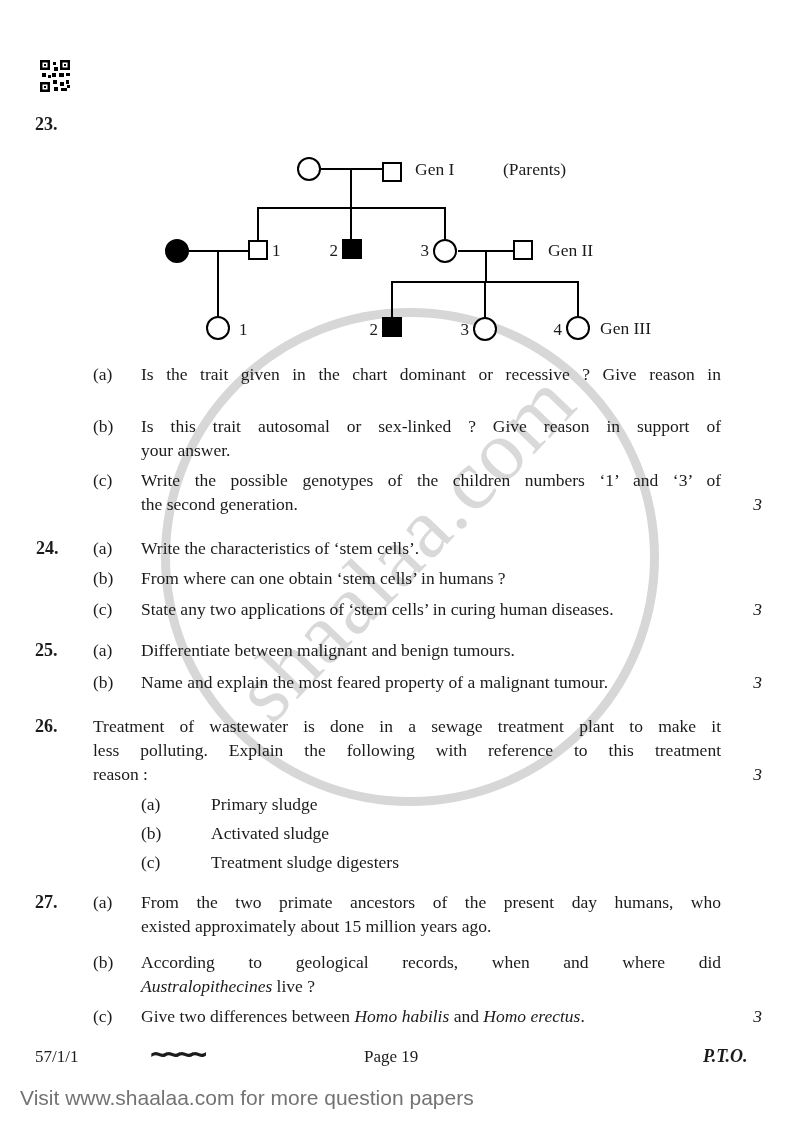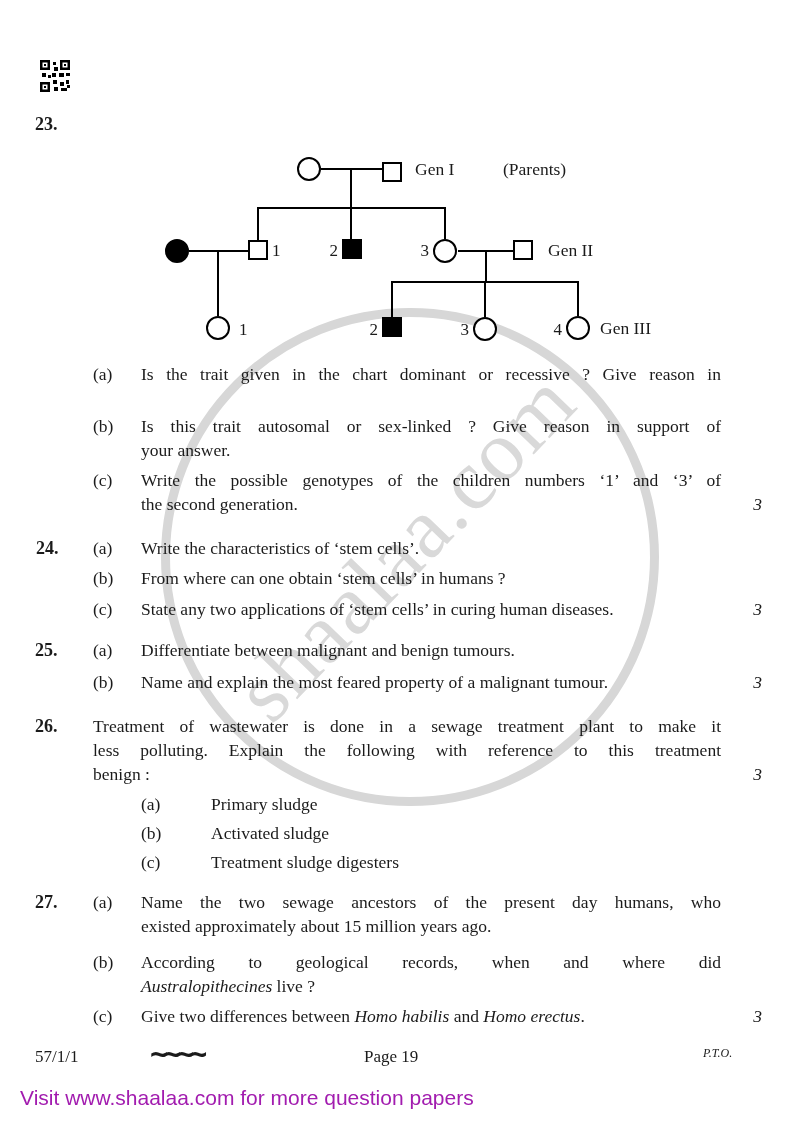--- a/index.html
+++ b/index.html
@@ -27,23 +27,23 @@
   .r{text-align:right;}
   
   .wm-ring{position:absolute;left:161px;top:308px;width:480px;height:480px;
            border:9px solid #d7d7d7;border-radius:50%;z-index:1;}
   .wm-text{position:absolute;left:115px;top:496px;width:580px;text-align:center;
            font-size:86px;letter-spacing:2px;color:#d9d9d9;z-index:1;
            font-family:"Liberation Serif","DejaVu Serif",serif;
            transform:rotate(-46deg);}
   .it{font-style:italic;}
   .footer-text{font-size:17px;line-height:22px;}
-  .pto{font-style:italic;font-weight:normal;font-size:12px;}
+  .pto{font-style:italic;font-weight:bold;font-size:18px;}
   .squiggle{font-size:30px;font-weight:bold;letter-spacing:-5px;line-height:20px;font-family:"DejaVu Sans Mono",monospace;}
-  .banner{font-family:"Liberation Sans","DejaVu Sans",sans-serif;font-size:21px;color:#a21caf;}
+  .banner{font-family:"Liberation Sans","DejaVu Sans",sans-serif;font-size:21px;color:#737373;}
 </style>
 </head>
 <body>
 
 <div class="page">
 
   <div class="wm-ring"></div>
   <div class="wm-text">shaalaa.com</div>
 
   <svg class="abs z" style="left:40px;top:60px" width="30" height="32" viewBox="0 0 30 32">
@@ -139,32 +139,32 @@
   <div class="abs z num" style="left:35px;top:638px">25.</div>
   <div class="abs z lbl" style="left:93px;top:638px">(a)</div>
   <div class="abs z txt" style="left:141px;top:638px">Differentiate between malignant and benign tumours.</div>
   <div class="abs z lbl" style="left:93px;top:670px">(b)</div>
   <div class="abs z txt" style="left:141px;top:670px">Name and explain the most feared property of a malignant tumour.</div>
   <div class="marks" style="top:670px">3</div>
 
   <div class="abs z num" style="left:35px;top:714px">26.</div>
   <div class="abs z txt jl" style="left:93px;top:738px;width:628px">less polluting. Explain the following with reference to this treatment</div>
   <div class="abs z txt jl" style="left:93px;top:714px;width:628px">Treatment of wastewater is done in a sewage treatment plant to make it</div>
-  <div class="abs z txt" style="left:93px;top:762px">benign :</div>
+  <div class="abs z txt" style="left:93px;top:762px">reason :</div>
   <div class="marks" style="top:762px">3</div>
   <div class="abs z lbl" style="left:141px;top:792px">(a)</div>
   <div class="abs z txt" style="left:211px;top:792px">Primary sludge</div>
   <div class="abs z lbl" style="left:141px;top:821px">(b)</div>
   <div class="abs z txt" style="left:211px;top:821px">Activated sludge</div>
   <div class="abs z lbl" style="left:141px;top:850px">(c)</div>
   <div class="abs z txt" style="left:211px;top:850px">Treatment sludge digesters</div>
 
   <div class="abs z num" style="left:35px;top:890px">27.</div>
   <div class="abs z lbl" style="left:93px;top:890px">(a)</div>
-  <div class="abs z txt jl" style="left:141px;top:890px;width:580px">Name the two sewage ancestors of the present day humans, who</div>
+  <div class="abs z txt jl" style="left:141px;top:890px;width:580px">From the two primate ancestors of the present day humans, who</div>
   <div class="abs z txt" style="left:141px;top:914px">existed approximately about 15 million years ago.</div>
 
   <div class="abs z lbl" style="left:93px;top:950px">(b)</div>
   <div class="abs z txt jl" style="left:141px;top:950px;width:580px">According to geological records, when and where did</div>
   <div class="abs z txt" style="left:141px;top:974px"><span class="it">Australopithecines</span><span> live ?</span></div>
 
   <div class="abs z lbl" style="left:93px;top:1004px">(c)</div>
   <div class="abs z txt" style="left:141px;top:1004px"><span>Give two differences between </span><span class="it">Homo habilis</span><span> and </span><span class="it">Homo erectus</span><span>.</span></div>
   <div class="marks" style="top:1004px">3</div>
 

